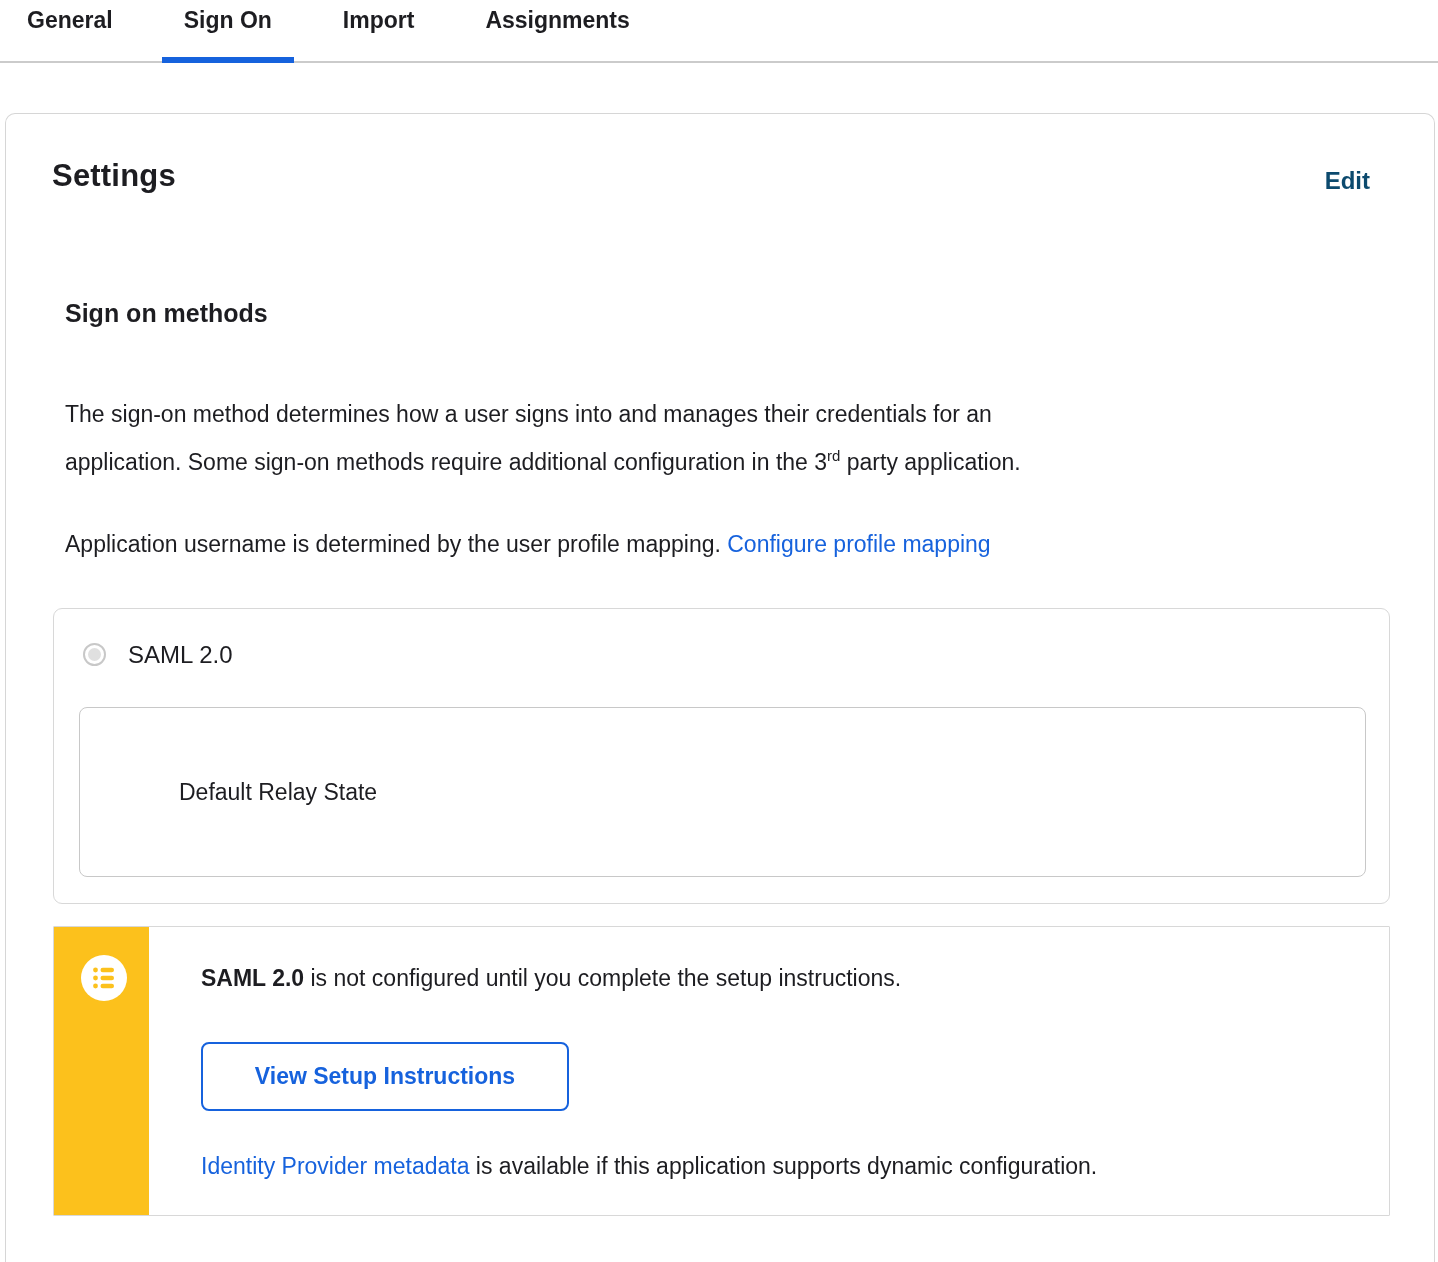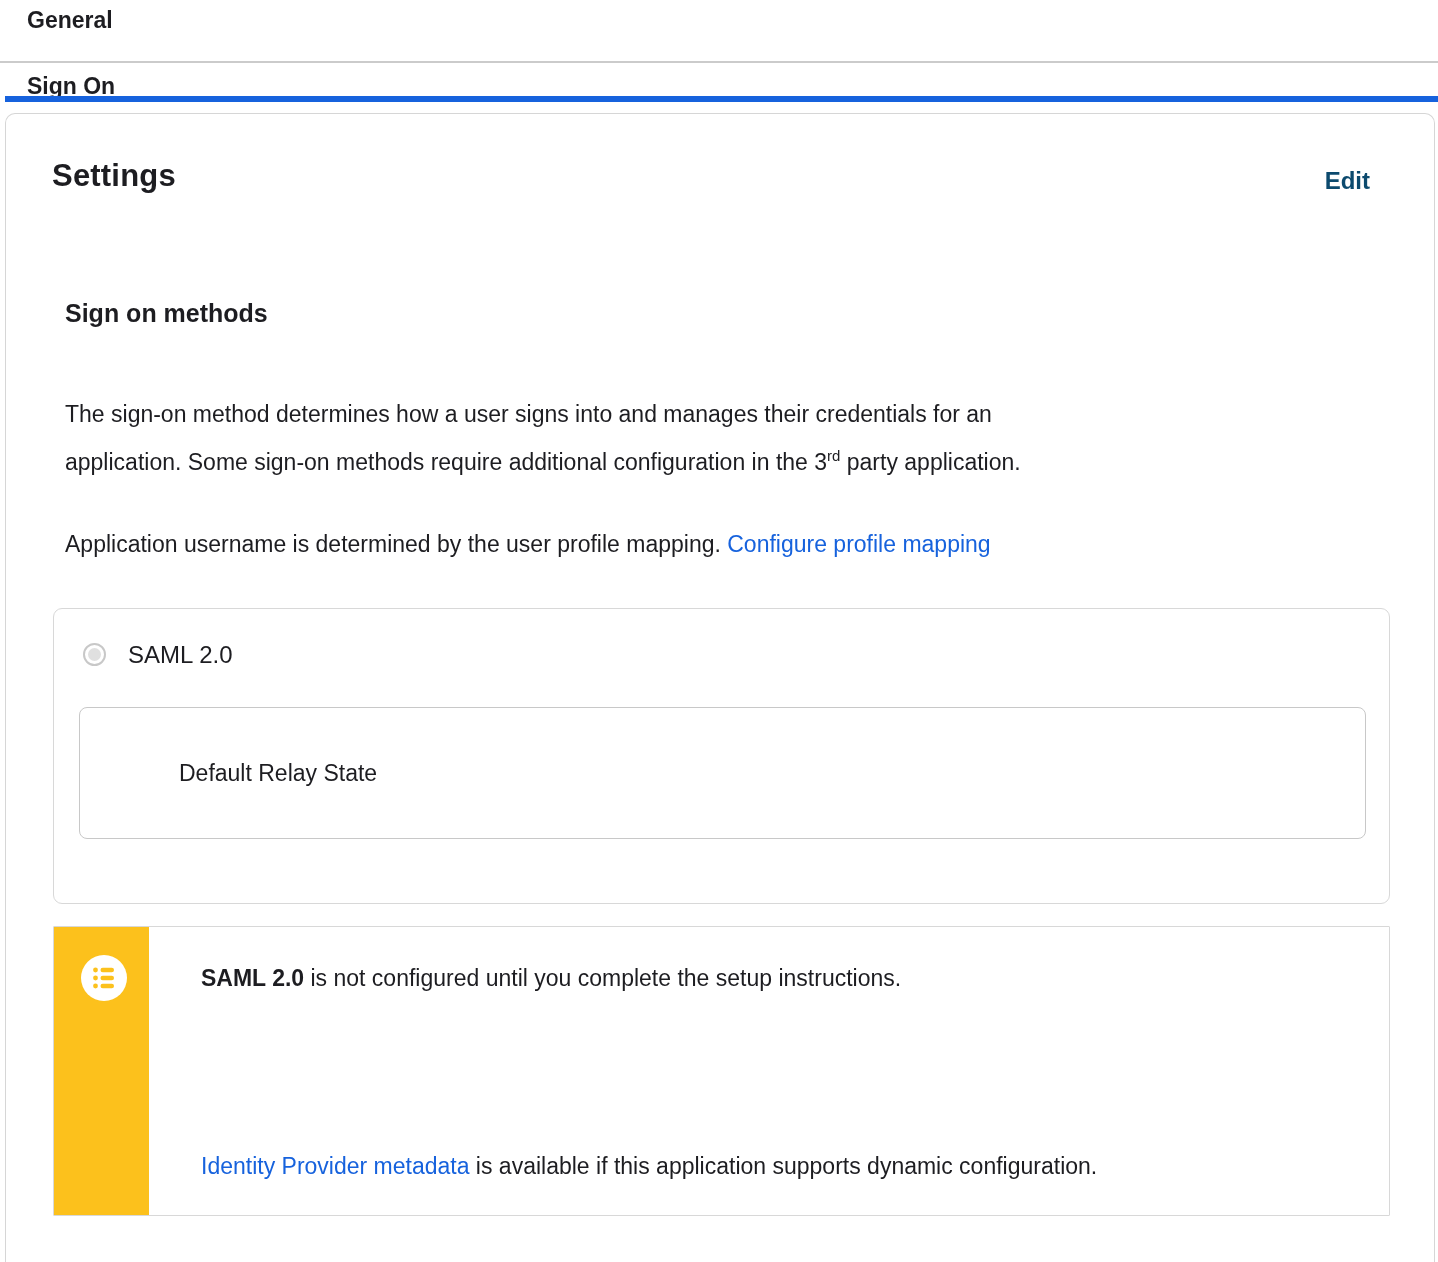--- a/index.html
+++ b/index.html
@@ -9,21 +9,21 @@
     font-family: "Liberation Sans", sans-serif;
     color: #1d1d21;
     overflow: hidden;
     position: relative;
   }
 
   
   .tabbar {
     position: absolute; top: 0; left: 0; width: 1438px; height: 63px;
     border-bottom: 2px solid #cbcbcb;
-    display: flex; gap: 39px; padding-left: 5px; padding-top: 7px; flex-direction: column;
+    display: flex; gap: 27px; padding-left: 5px; padding-top: 7px;
   }
   .tab {
     position: relative; padding: 0 22px; font-size: 23px; font-weight: 700;
     color: #1d1d21; height: 54px; cursor: pointer; white-space: nowrap;
   }
   .tab.active::after {
     content: ""; position: absolute; left: 0; right: 0; bottom: -2px;
     height: 6px; background: #1662dd;
   }
 
@@ -69,21 +69,21 @@
   }
   .radio::after {
     content: ""; position: absolute; left: 50%; top: 50%;
     width: 13px; height: 13px; margin: -6.5px 0 0 -6.5px;
     border-radius: 50%; background: #e0e0e0;
   }
   .radio-label {
     position: absolute; left: 74px; top: 32px; font-size: 24px;
   }
   .inner-box {
-    position: absolute; left: 25px; top: 98px; width: 1287px; height: 132px;
+    position: absolute; left: 25px; top: 98px; width: 1287px; height: 170px;
     border: 1px solid #c8c8c8; border-radius: 8px; background: #fff;
     display: flex; align-items: center; padding-left: 99px;
     font-size: 23px;
   }
 
   
   .callout {
     position: absolute; left: 47px; top: 812px; width: 1337px; height: 290px;
     border: 1px solid #d8d8d8; border-radius: 1px; background: #fff;
     overflow: hidden;
@@ -153,19 +153,20 @@
           <circle cx="14.5" cy="31" r="2.4" fill="#fcc11c"></circle>
           <rect x="19.5" y="28.8" width="13.5" height="4.4" rx="2.2" fill="#fcc11c"></rect>
         </svg>
       </span>
     </div>
 
     <p class="callout-text">
       <b>SAML 2.0</b><span> is not configured until you complete the setup instructions.</span>
     </p>
 
+    <button class="setup-button">View Setup Instructions</button>
 
     <p class="metadata-text">
       <a class="inline-link">Identity Provider metadata</a><span> is available if this application supports dynamic configuration.</span>
     </p>
   </div>
 
 </section>
 
 </body></html>

